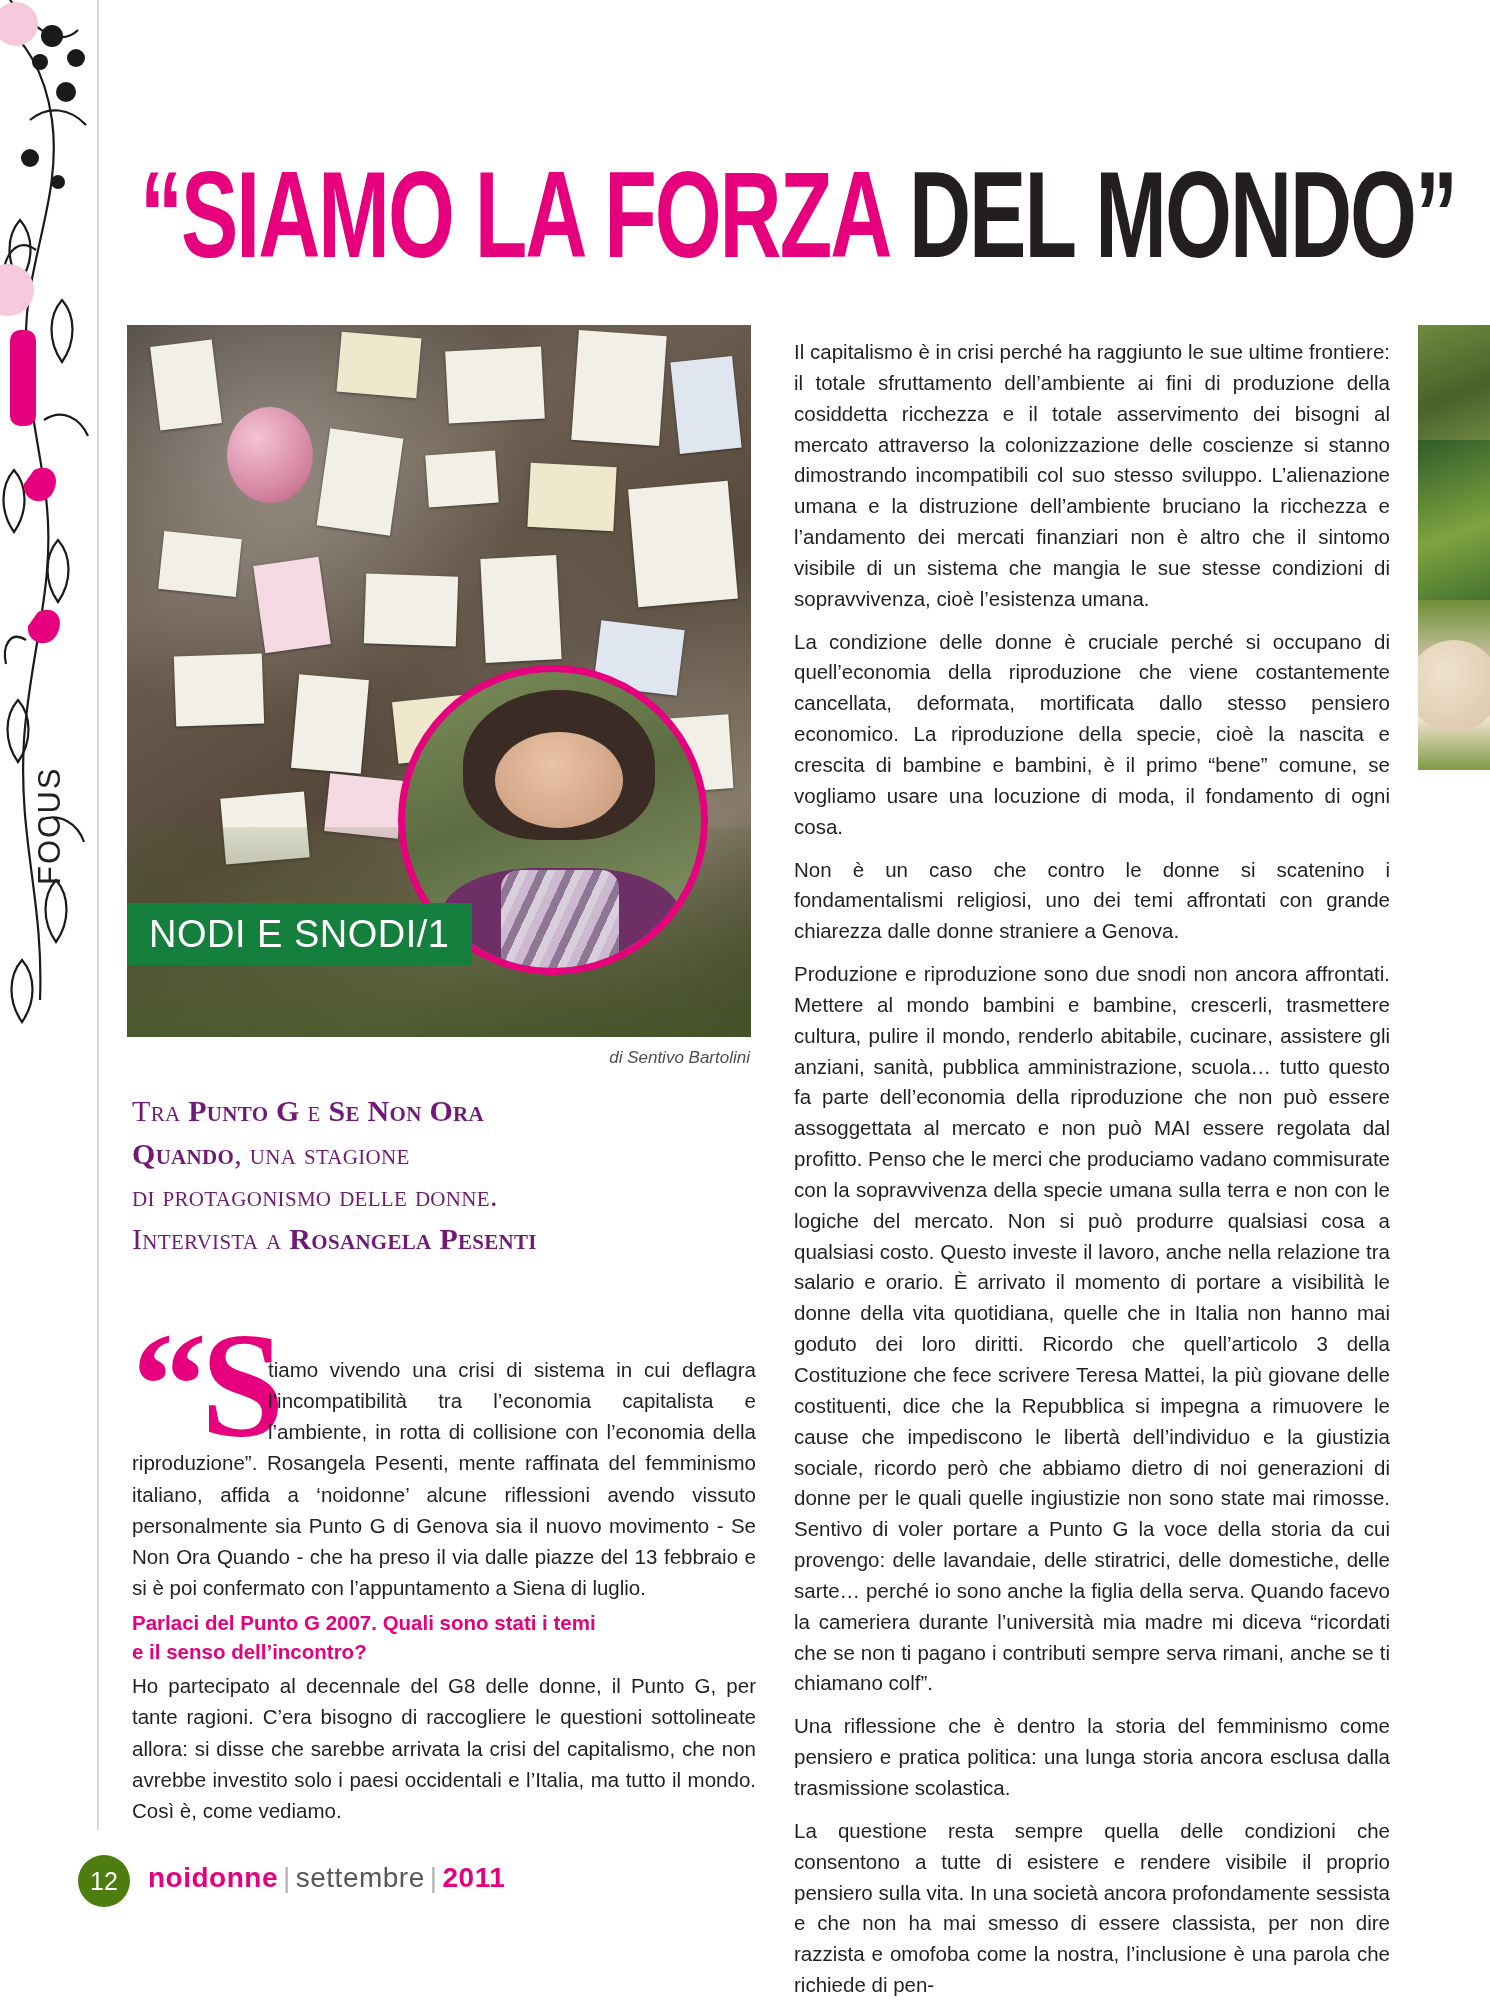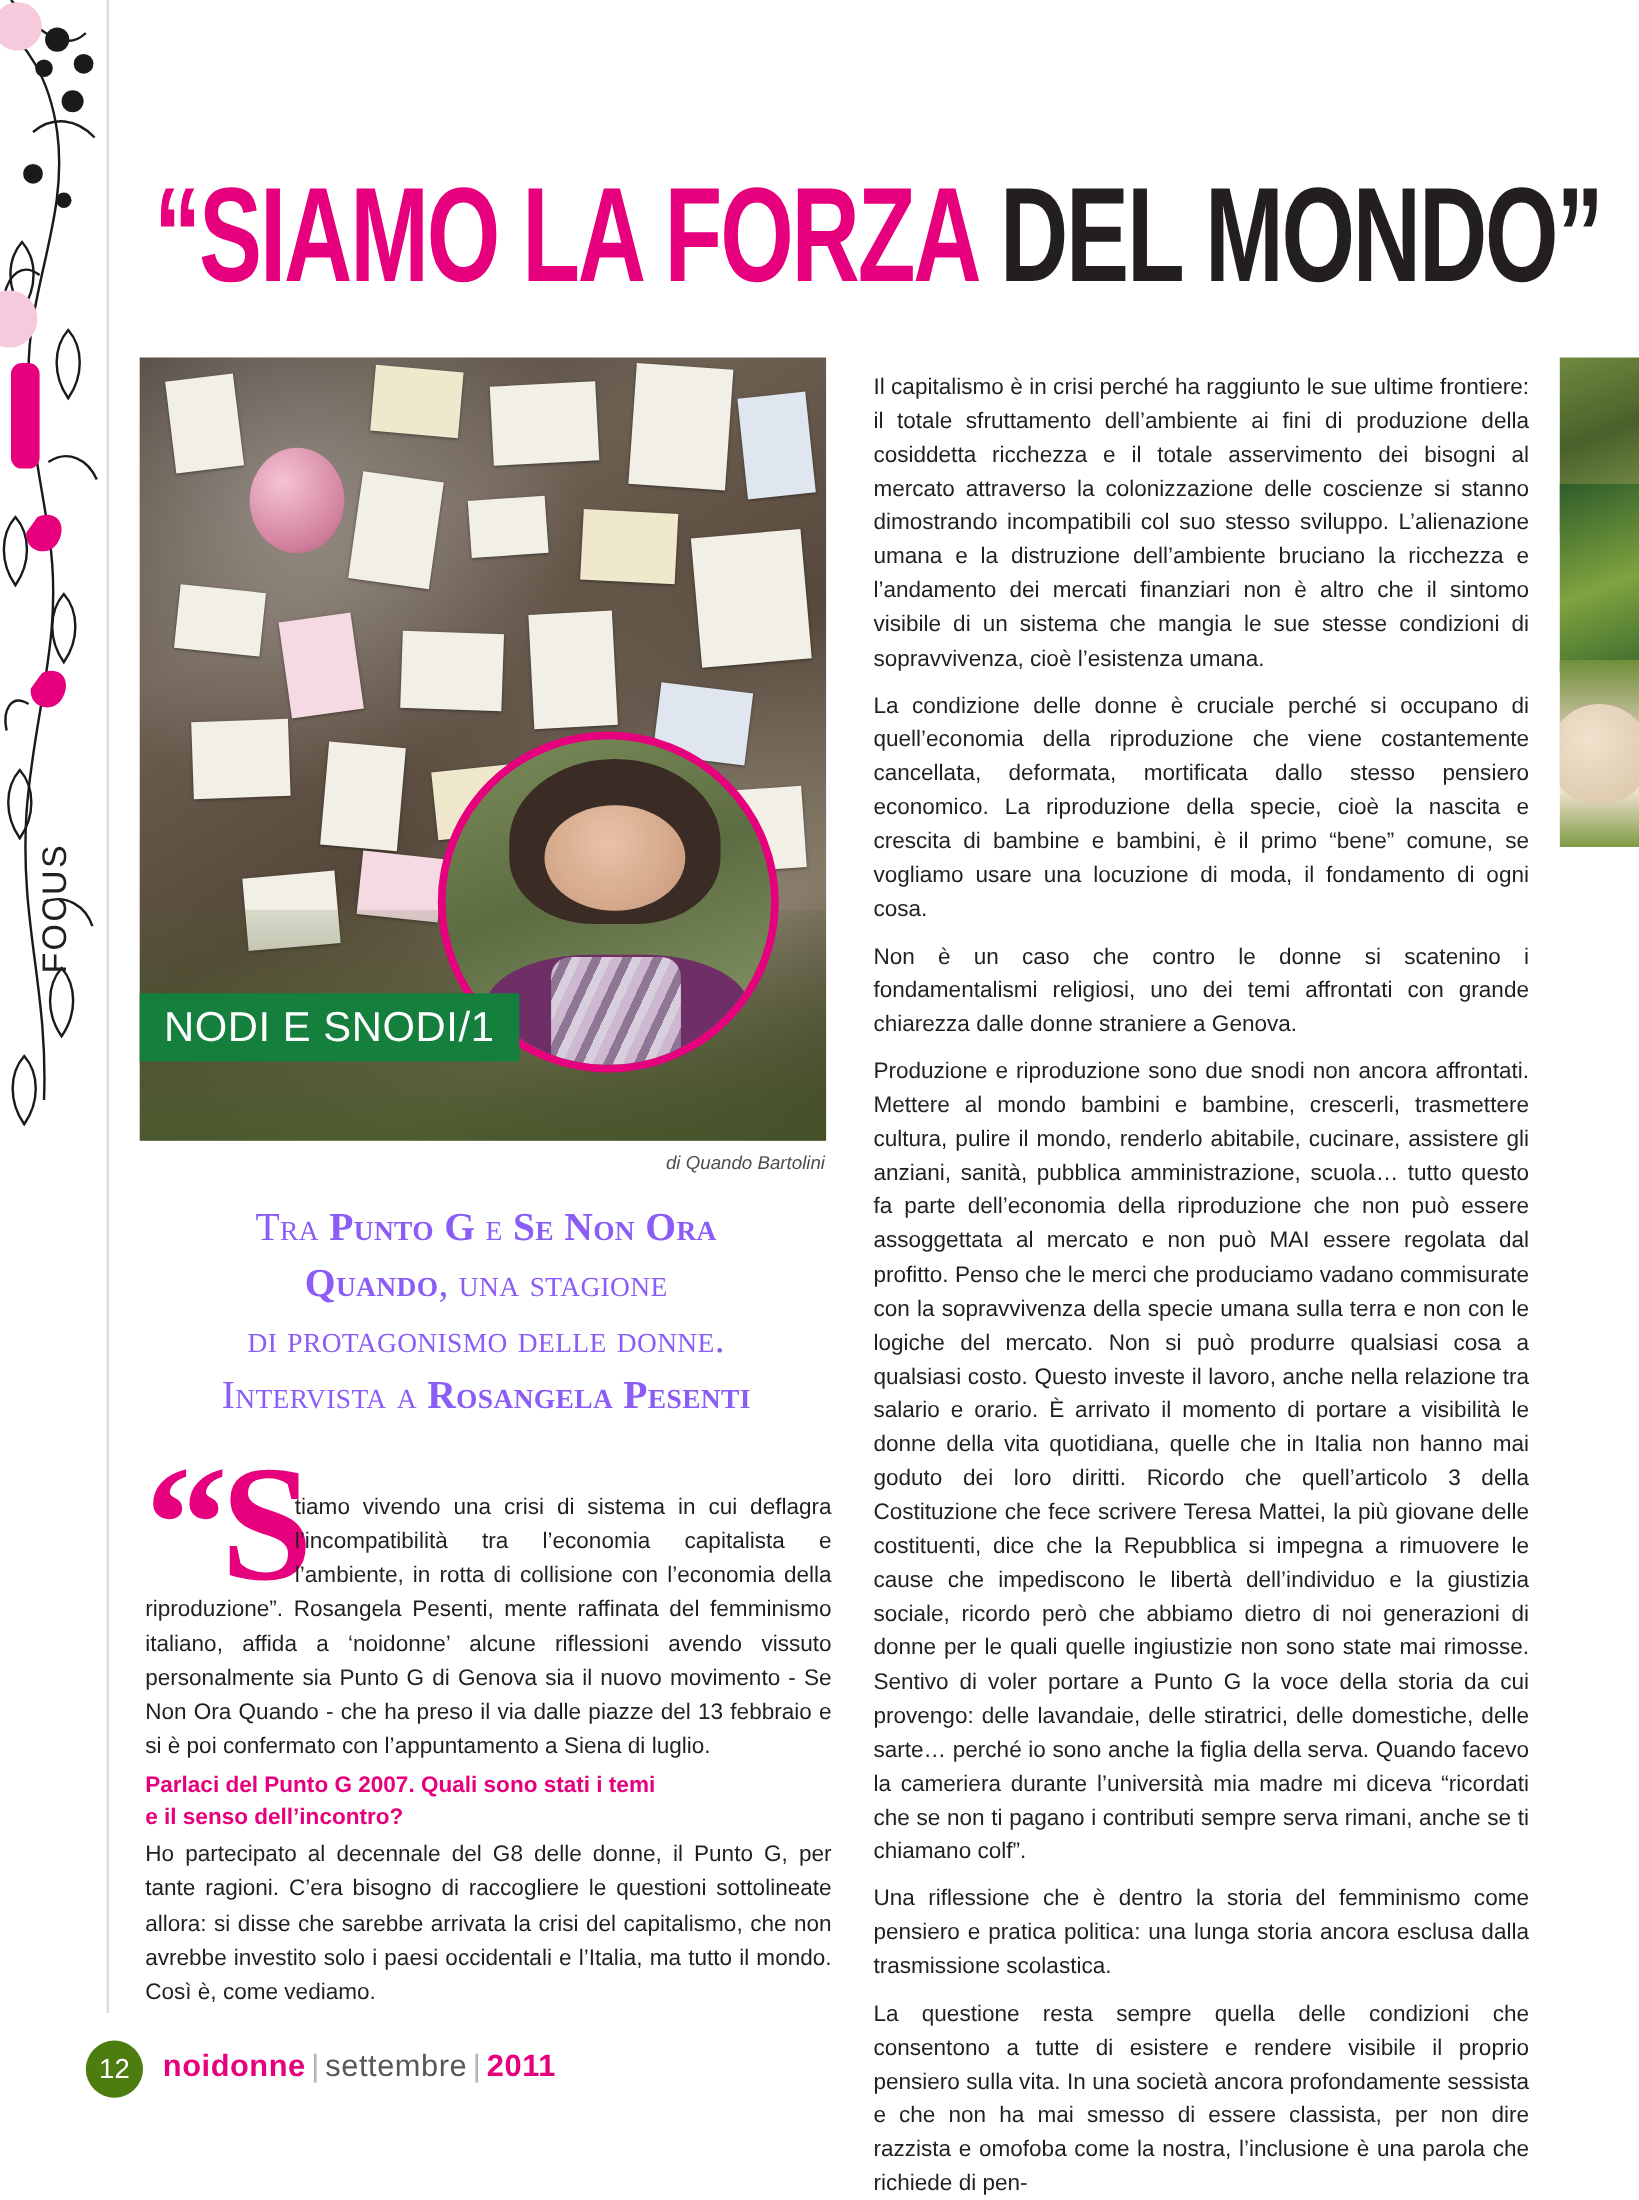--- a/index.html
+++ b/index.html
@@ -152,25 +152,24 @@
     color: #4d4d4d;
     font-style: italic;
   }
 
   
   .deck {
     position: absolute;
     left: 132px; top: 1090px;
     width: 620px;
     font-family: "Liberation Serif", serif;
-    font-size: 36px;
+    font-size: 30px;
     line-height: 1.42;
-    color: #8b5cf6;
+    color: #701a75;
     letter-spacing: 0.3px;
-    text-align: center;
   }
   .deck .sc { font-variant: small-caps; }
   .deck b { font-weight: bold; }
 
   
   .intro-wrap {
     position: absolute;
     left: 132px; top: 1318px;
     width: 624px;
   }
@@ -353,21 +352,21 @@
   <div class="greenery"></div>
 </div>
 
 <div class="portrait">
   <div class="hair"></div>
   <div class="body"></div>
   <div class="scarf"></div>
 </div>
 
 <div class="nodi-badge">NODI E SNODI/1</div>
-<div class="photo-credit">di Quando Bartolini</div>
+<div class="photo-credit">di Sentivo Bartolini</div>
 
 <div class="deck">
   <span class="sc">Tra </span><b class="sc">Punto G</b><span class="sc"> e </span><b class="sc">Se Non Ora</b><br>
   <b class="sc">Quando</b><span class="sc">, una stagione</span><br>
   <span class="sc">di protagonismo delle donne.</span><br>
   <span class="sc">Intervista a </span><b class="sc">Rosangela Pesenti</b>
 </div>
 
 <div class="intro-wrap">
   <div class="dropquote">“S</div>

